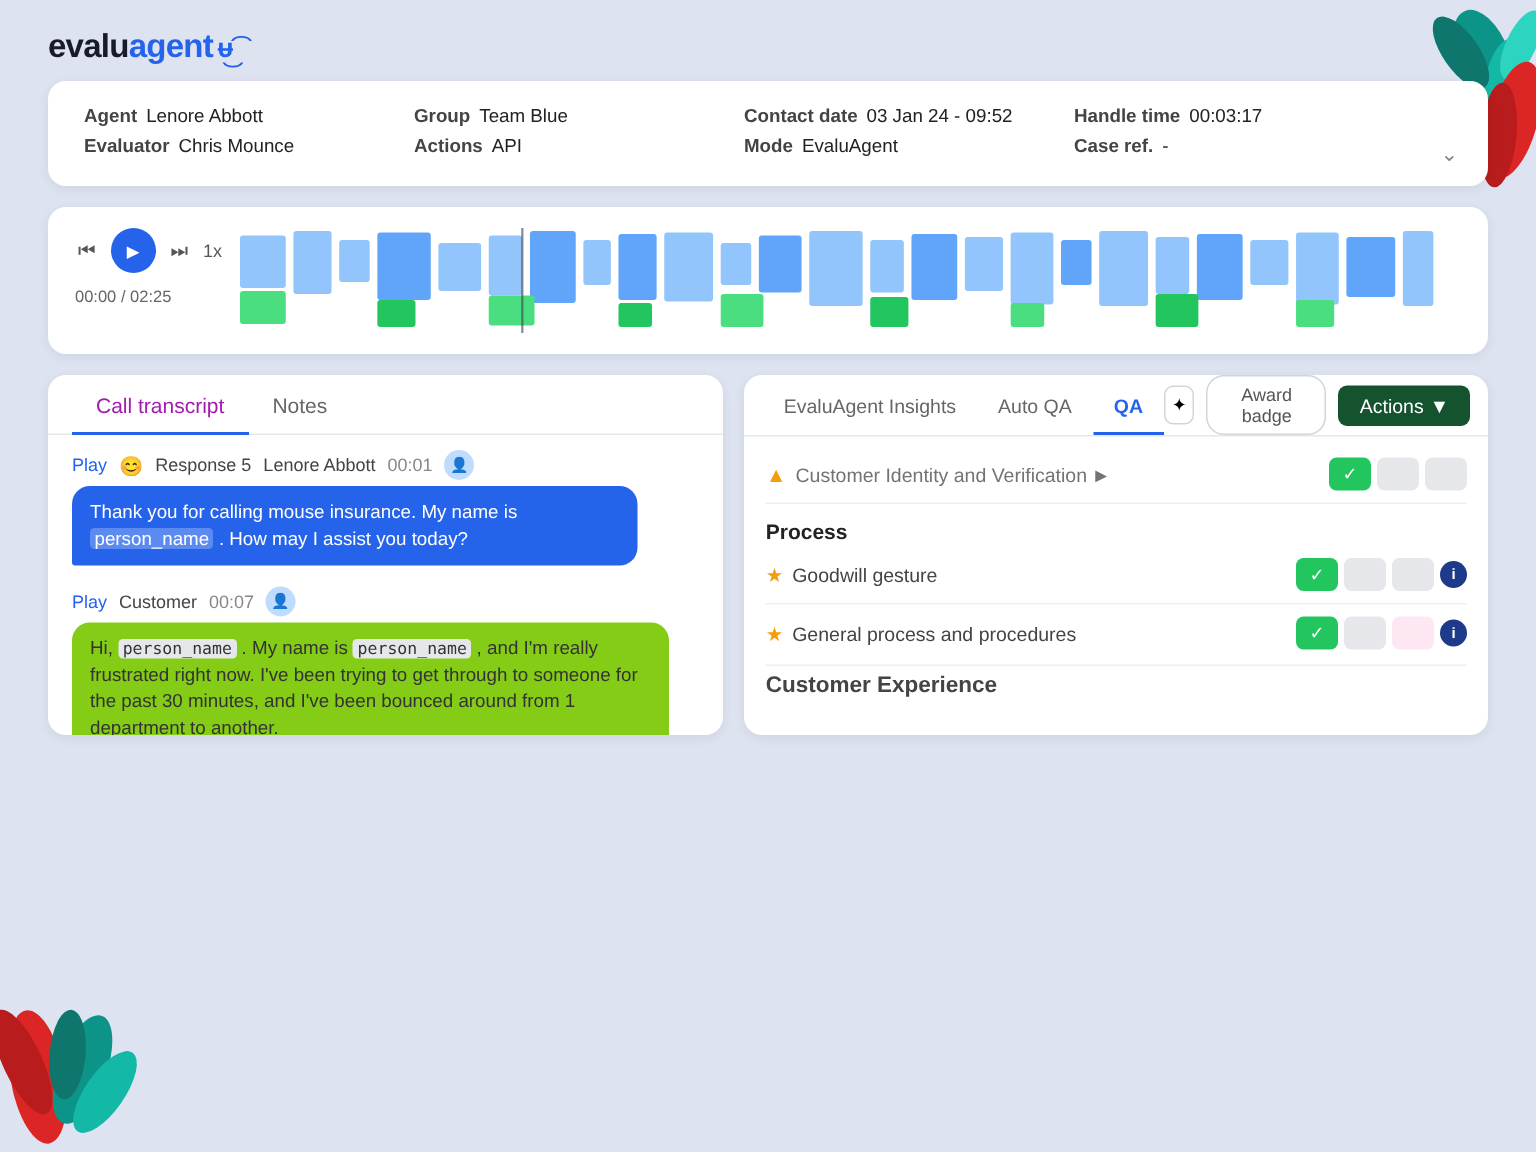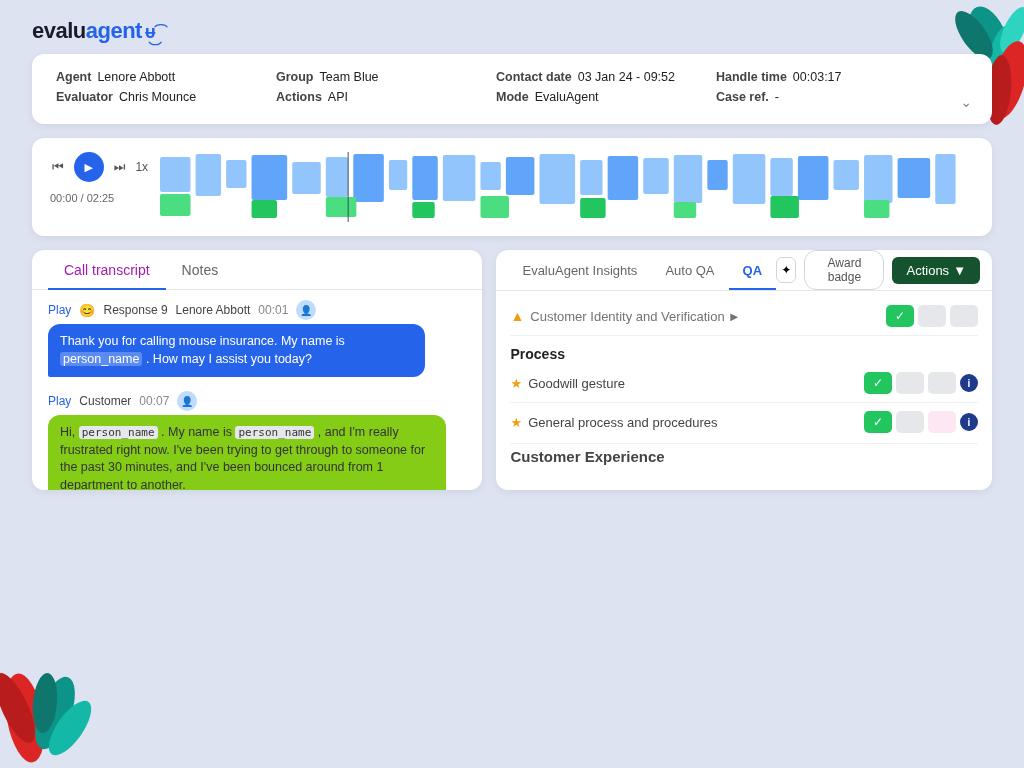--- a/index.html
+++ b/index.html
@@ -578,21 +578,21 @@
       <div class="tabs-bar">
         <div class="tab-item active">Call transcript</div>
         <div class="tab-item">Notes</div>
       </div>
       <div class="transcript-body">
 
         <div class="transcript-entry">
           <div class="transcript-meta">
             <span class="play-link">Play</span>
             <span class="emoji-icon">😊</span>
-            <span class="agent-name">Response 9</span>
+            <span class="agent-name">Response 5</span>
             <span class="agent-name">Lenore Abbott</span>
             <span class="timestamp">00:01</span>
             <div class="avatar-icon">👤</div>
           </div>
           <div class="bubble-blue">
             Thank you for calling mouse insurance. My name is <span class="highlight">person_name</span> . How may I assist you today?
           </div>
         </div>
 
         <div class="transcript-entry">

